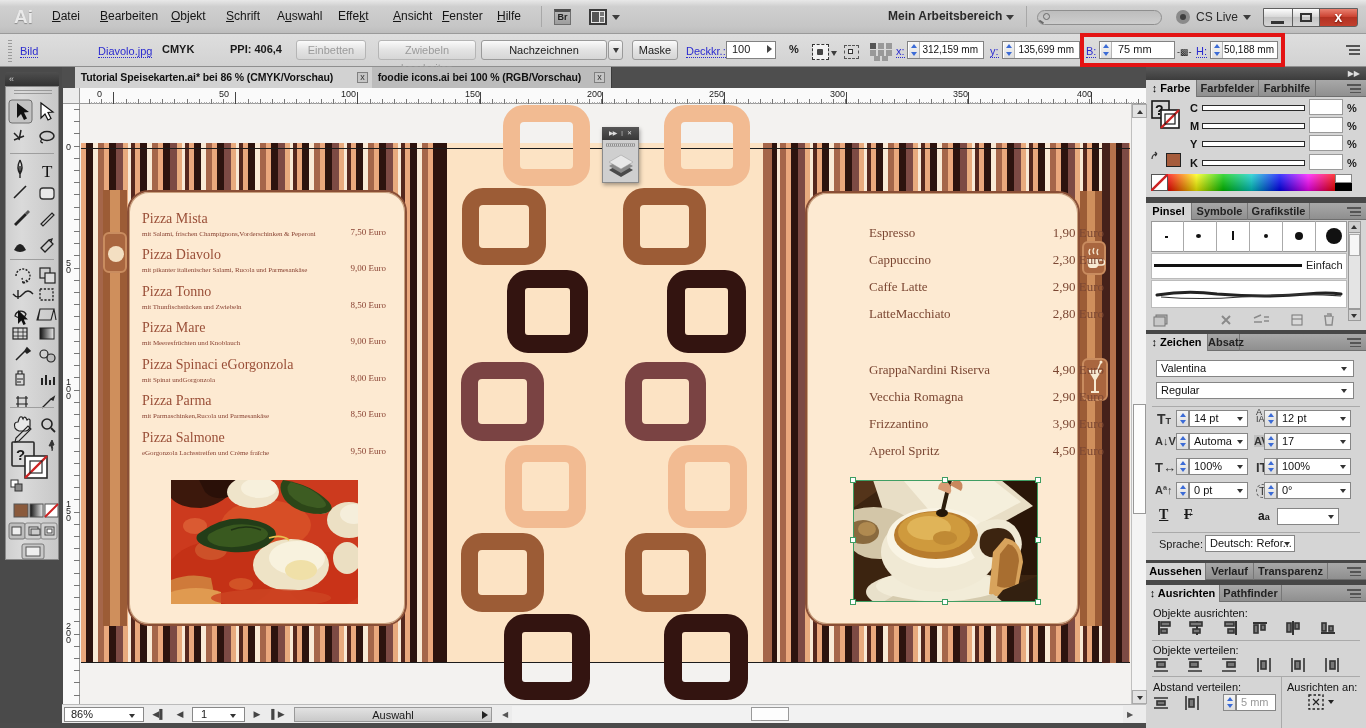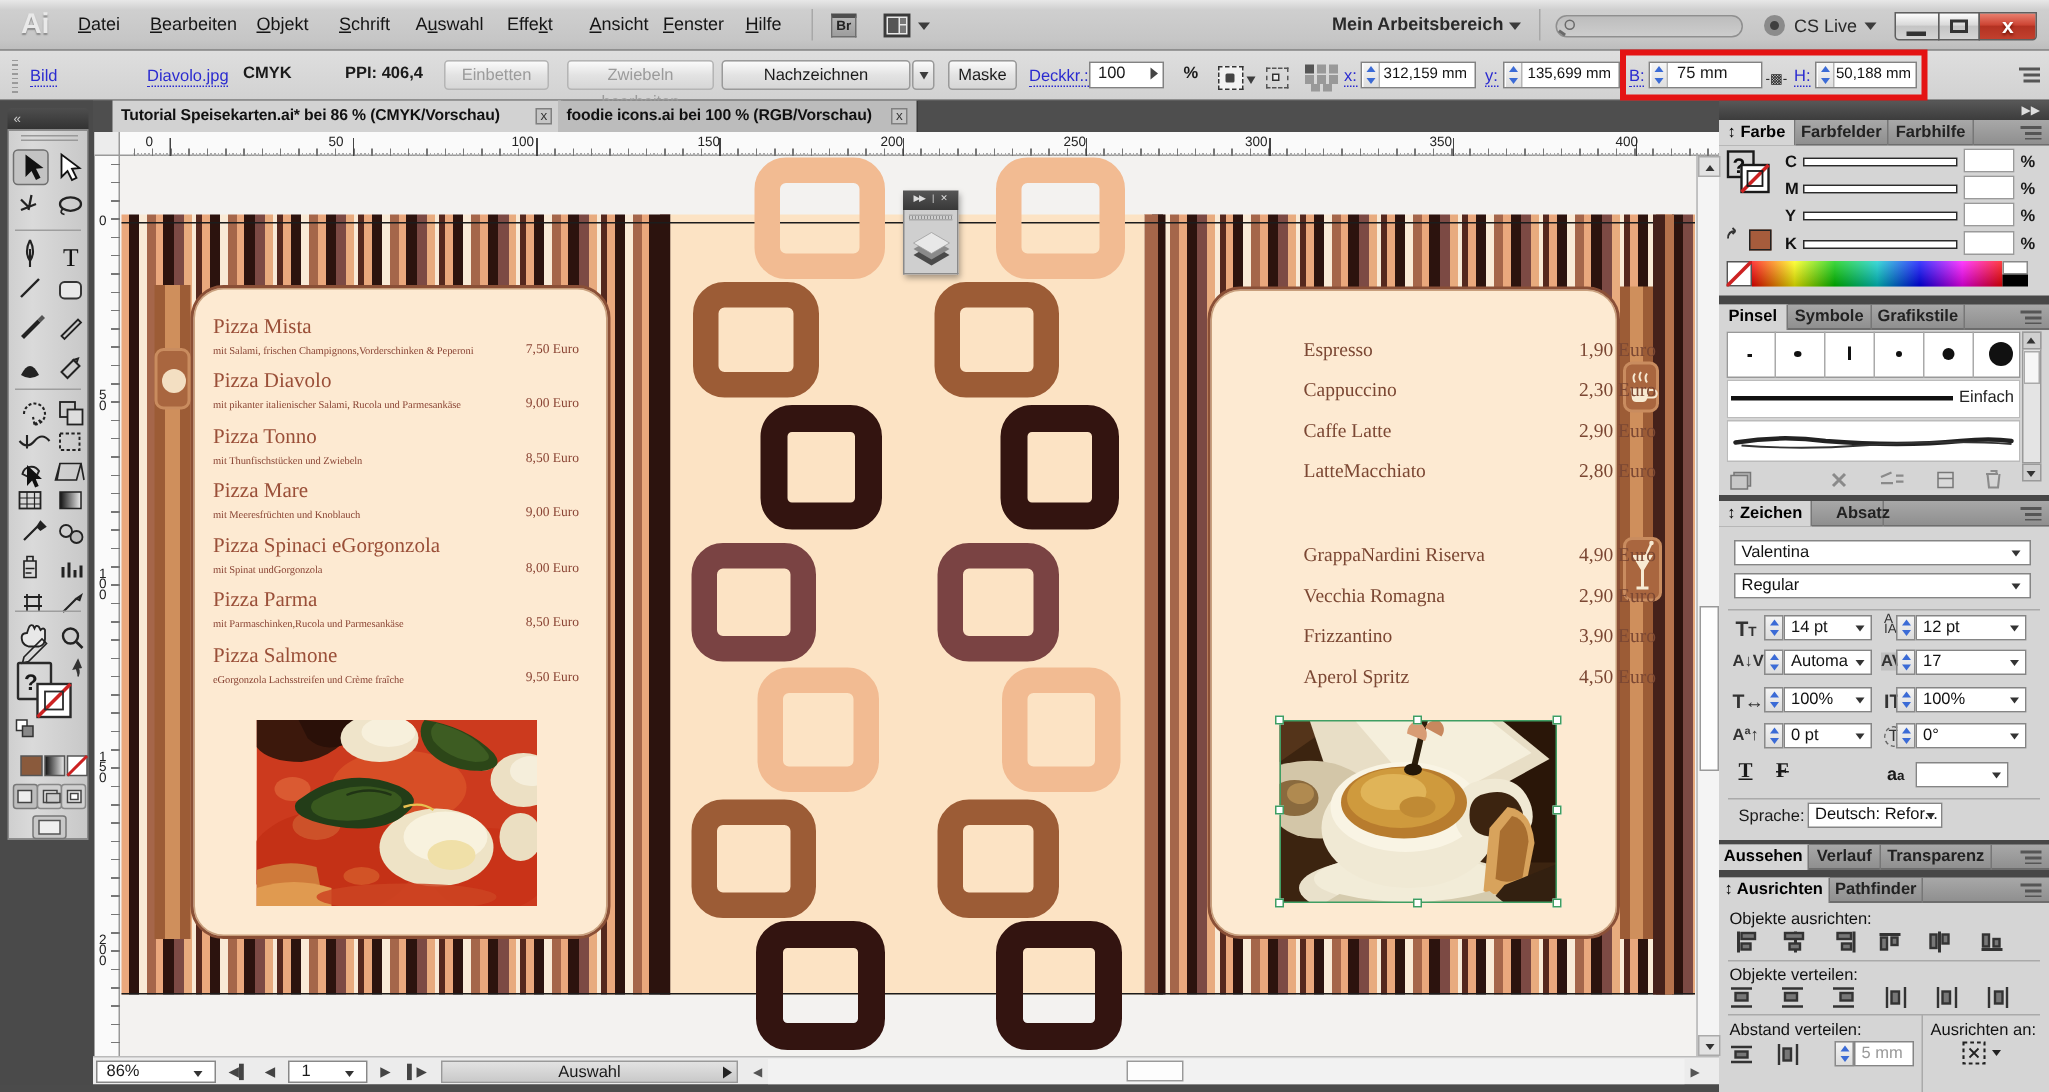--- a/index.html
+++ b/index.html
@@ -603,21 +603,21 @@
       <path d="M76 5 l8 8 M84 5 l-8 8" stroke="#8a8a8a" stroke-width="2"></path>
       <path d="M108 7 l7 -3 M108 11 h8 M118 6 h5 M118 10 h5" stroke="#8a8a8a" stroke-width="1.5"></path>
       <rect x="146" y="4" width="10" height="10" fill="#d9d9d9" stroke="#777"></rect>
           <path d="M146 8 h10" stroke="#777"></path>
       <path d="M178 5 h8 M179 5 l1 9 h6 l1 -9 M181 3 h4 v2" stroke="#8a8a8a" stroke-width="1.4" fill="none"></path>
     </svg>
   </div>
 
   <div class="ptabs" style="top:267px;">
     <div class="pt pt-act" style="left:0;width:62px;">↕ Zeichen</div>
-    <div class="pt" style="left:62px;width:32px;margin-left:16px;">Absatz</div>
+    <div class="pt" style="left:62px;width:32px;">Absatz</div>
     <div class="pmen pmglyph"></div>
   </div>
   <div class="pbody" style="top:284px;height:209px;font-size:11px;">
     <div class="wfield" style="left:10px;top:9px;width:198px;">Valentina<div class="dnaS" style="right:6px;top:6px;"></div></div>
     <div class="wfield" style="left:10px;top:31px;width:198px;">Regular<div class="dnaS" style="right:6px;top:6px;"></div></div>
     <div class="ab" style="left:6px;top:55px;width:208px;height:1px;background:#aaa;"></div>
     <div class="ab zicon" style="left:11px;top:60px;font-weight:bold;font-size:14px;">T<span style="font-size:9px;">T</span></div>
     <div class="spin2" style="left:30px;top:59px;"></div>
     <div class="wfield" style="left:43px;top:59px;width:59px;">14 pt<div class="dnaS" style="right:4px;top:6px;"></div></div>
     <div class="ab zicon" style="left:110px;top:58px;font-size:9px;line-height:7px;">A<br>IA</div>

